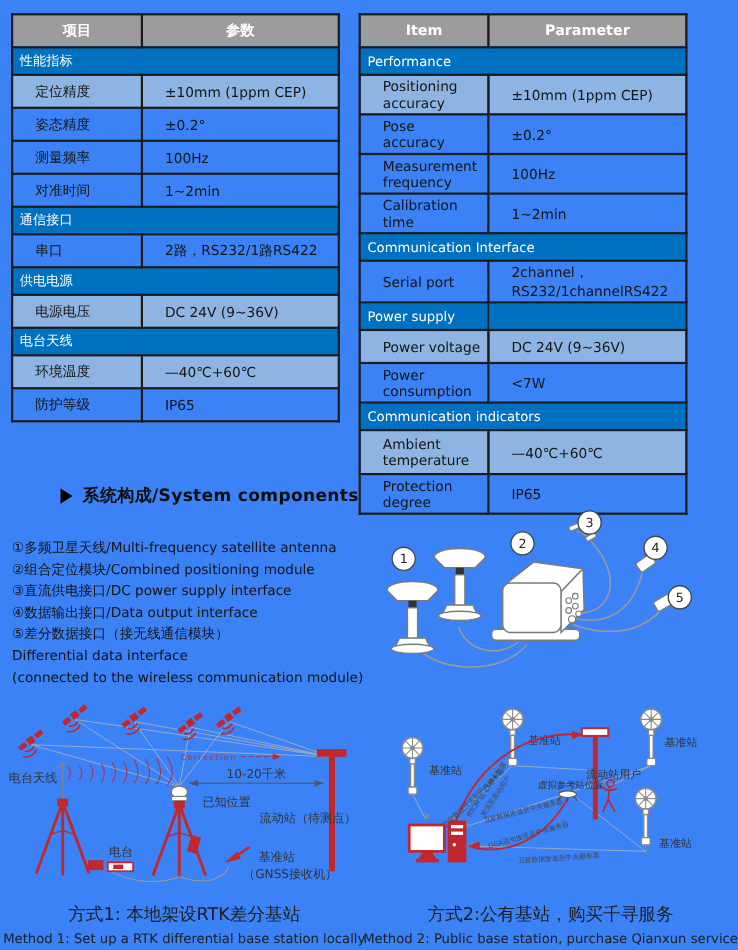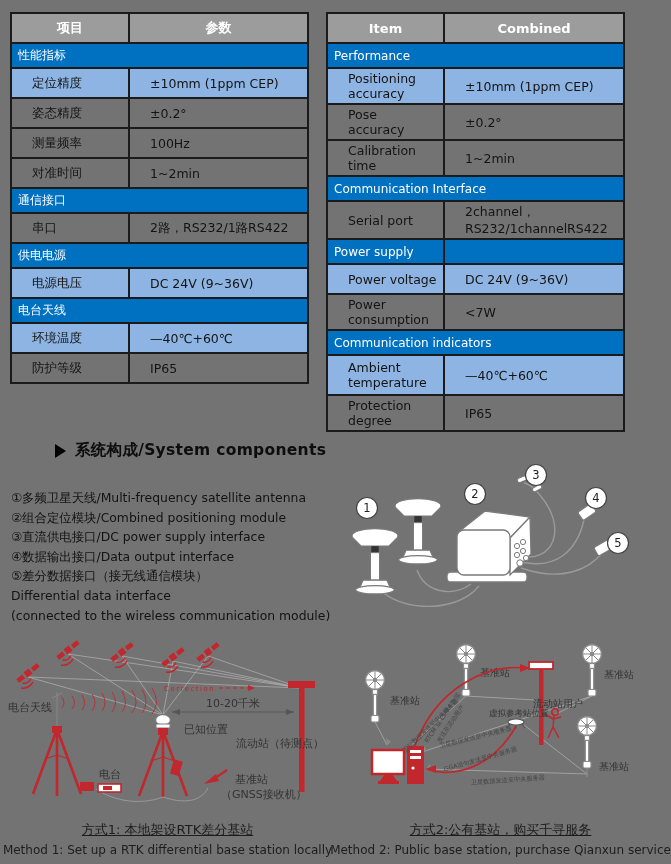--- a/index.html
+++ b/index.html
@@ -1,16 +1,16 @@
 <!DOCTYPE html>
 <html><head>
 <meta charset="utf-8">
 <style>
   html,body{margin:0;padding:0;background:#fff;}
-  .page{position:relative;width:671px;height:864px;background:#737373;overflow:hidden;
+  .page{position:relative;width:671px;height:864px;background:#3b82f6;overflow:hidden;
         font-family:"DejaVu Sans","Liberation Sans",sans-serif;color:#161616;}
   .abs{position:absolute;}
 
   
   table.spec{position:absolute;border-collapse:collapse;table-layout:fixed;width:299px;
              font-size:12.5px;color:#141414;}
   table.spec th,table.spec td{border:2px solid #1b1b1b;padding:2px 6px;vertical-align:middle;
              overflow:hidden;}
   table.spec th{background:#9c9c9c;color:#fff;font-weight:bold;text-align:center;height:24px;font-size:13px;}
   table.spec tr.section td{background:#0070c0;color:#fff;height:19px;font-size:12px;margin-top:20px;}
@@ -20,21 +20,21 @@
   table.spec tr.data td{height:24px;padding-left:20px;}
 
   
   .sec-head{position:absolute;left:8px;top:440px;display:flex;align-items:center;gap:9px;
             font-size:15.5px;font-weight:bold;color:#0d0d0d;letter-spacing:0.3px;margin-left:47px;}
   .tri{width:0;height:0;border-left:11px solid #000;border-top:7px solid transparent;border-bottom:7px solid transparent;}
 
   .comp-list{position:absolute;left:11px;top:488px;font-size:12.4px;line-height:19.6px;color:#131313;}
 
   .cap{position:absolute;text-align:center;color:#1d1d1d;}
-  .cap .zh{font-size:13px;margin-bottom:4px;text-decoration:underline;}
+  .cap .zh{font-size:16px;margin-bottom:4px;}
   .cap .en{font-size:12px;}
 
   svg text{font-family:"DejaVu Sans","Liberation Sans",sans-serif;}
 </style>
 </head>
 <body>
 
 <div class="page">
 
   <table class="spec" style="left:10px;top:12px;">
@@ -97,34 +97,38 @@
   </table>
 
   <table class="spec" style="left:326px;top:12px;">
     <colgroup>
         <col style="width:117px">
         <col>
       </colgroup>
     <thead>
       <tr>
         <th>Item</th>
-        <th>Combined</th>
+        <th>Parameter</th>
       </tr>
     </thead>
     <tbody>
       <tr class="section">
           <td colspan="2">Performance</td>
         </tr>
       <tr class="data hl" style="height:28px">
           <td class="lbl">Positioning accuracy</td>
           <td class="val">±10mm (1ppm CEP)</td>
         </tr>
       <tr class="data" style="height:28px">
           <td class="lbl">Pose accuracy</td>
           <td class="val">±0.2°</td>
+        </tr>
+      <tr class="data" style="height:36px">
+          <td class="lbl">Measurement frequency</td>
+          <td class="val">100Hz</td>
         </tr>
       <tr class="data">
           <td class="lbl">Calibration time</td>
           <td class="val">1~2min</td>
         </tr>
       <tr class="section">
           <td colspan="2">Communication Interface</td>
         </tr>
       <tr class="data">
           <td class="lbl">Serial port</td>

